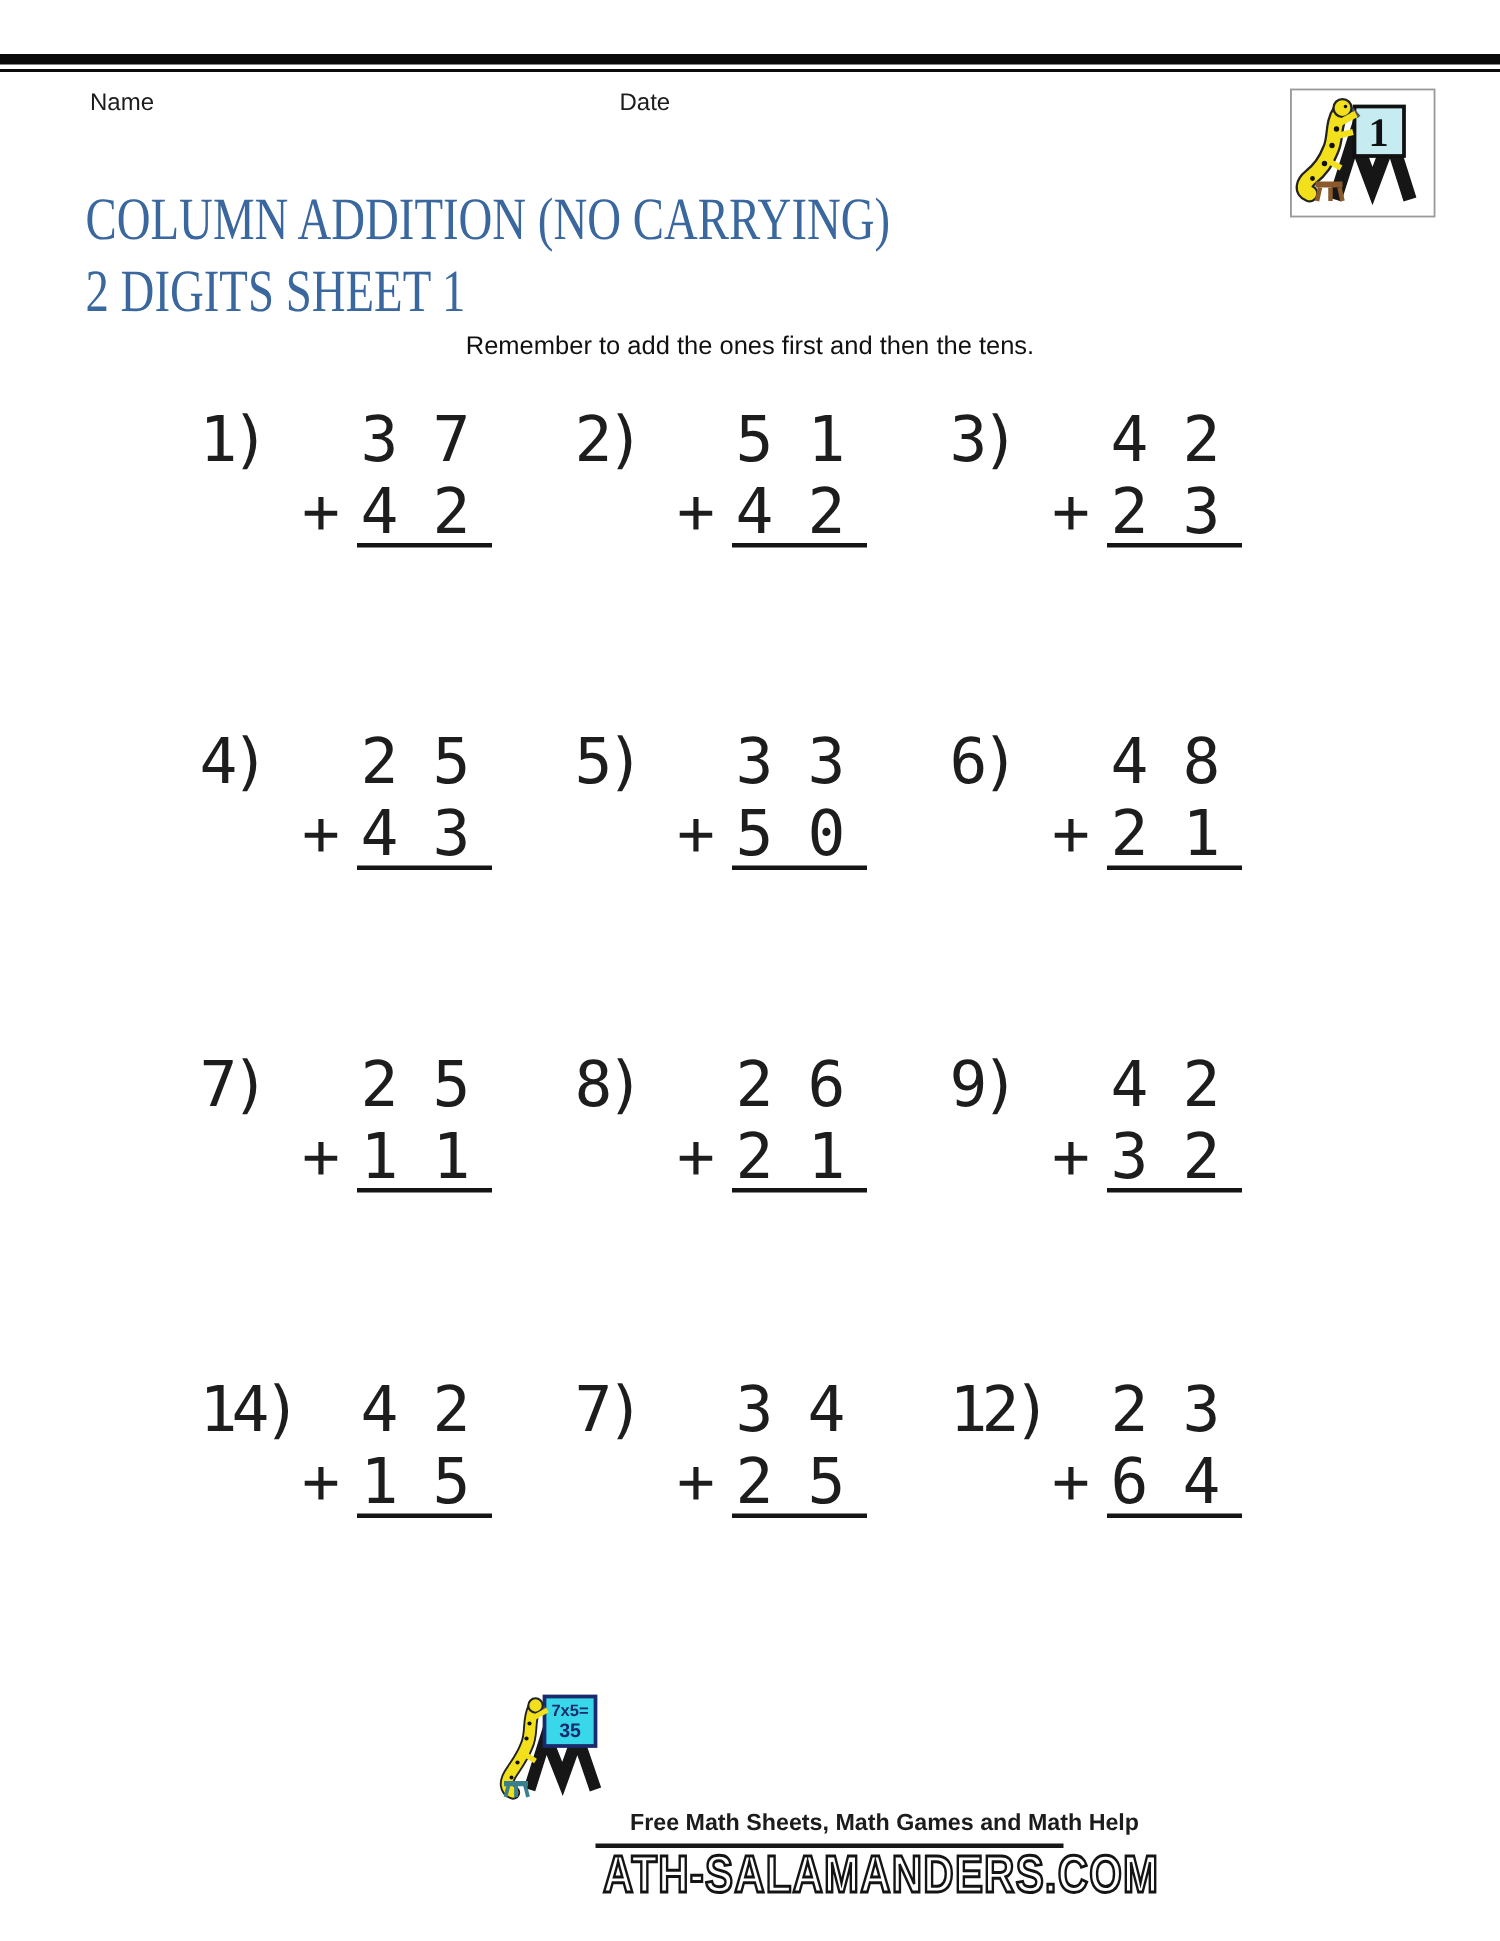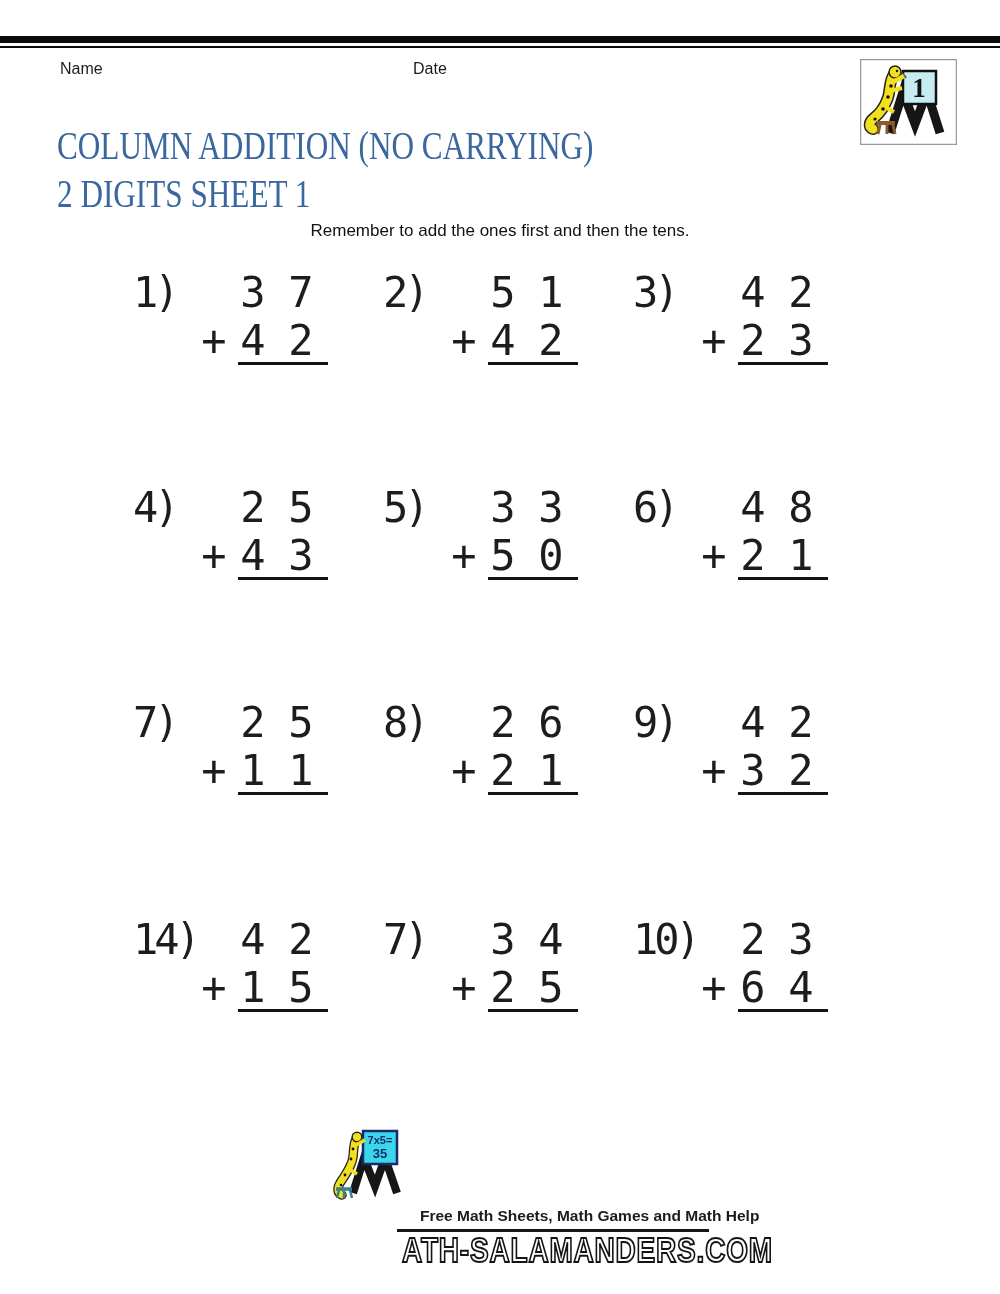--- a/index.html
+++ b/index.html
@@ -177,21 +177,21 @@
   <div class="problem c2 r4">
     <span class="plabel">7)</span>
     <span class="digit d1">3</span>
     <span class="digit d2">4</span>
     <span class="plus">+</span>
     <span class="digit d1 brow">2</span>
     <span class="digit d2 brow">5</span>
     <div class="ansline"></div>
   </div>
   <div class="problem c3 r4">
-    <span class="plabel">10)</span>
+    <span class="plabel">12)</span>
     <span class="digit d1">2</span>
     <span class="digit d2">3</span>
     <span class="plus">+</span>
     <span class="digit d1 brow">6</span>
     <span class="digit d2 brow">4</span>
     <div class="ansline"></div>
   </div>
 
   <div class="footer-logo">
     <svg width="74" height="74" viewBox="0 0 74 74">

